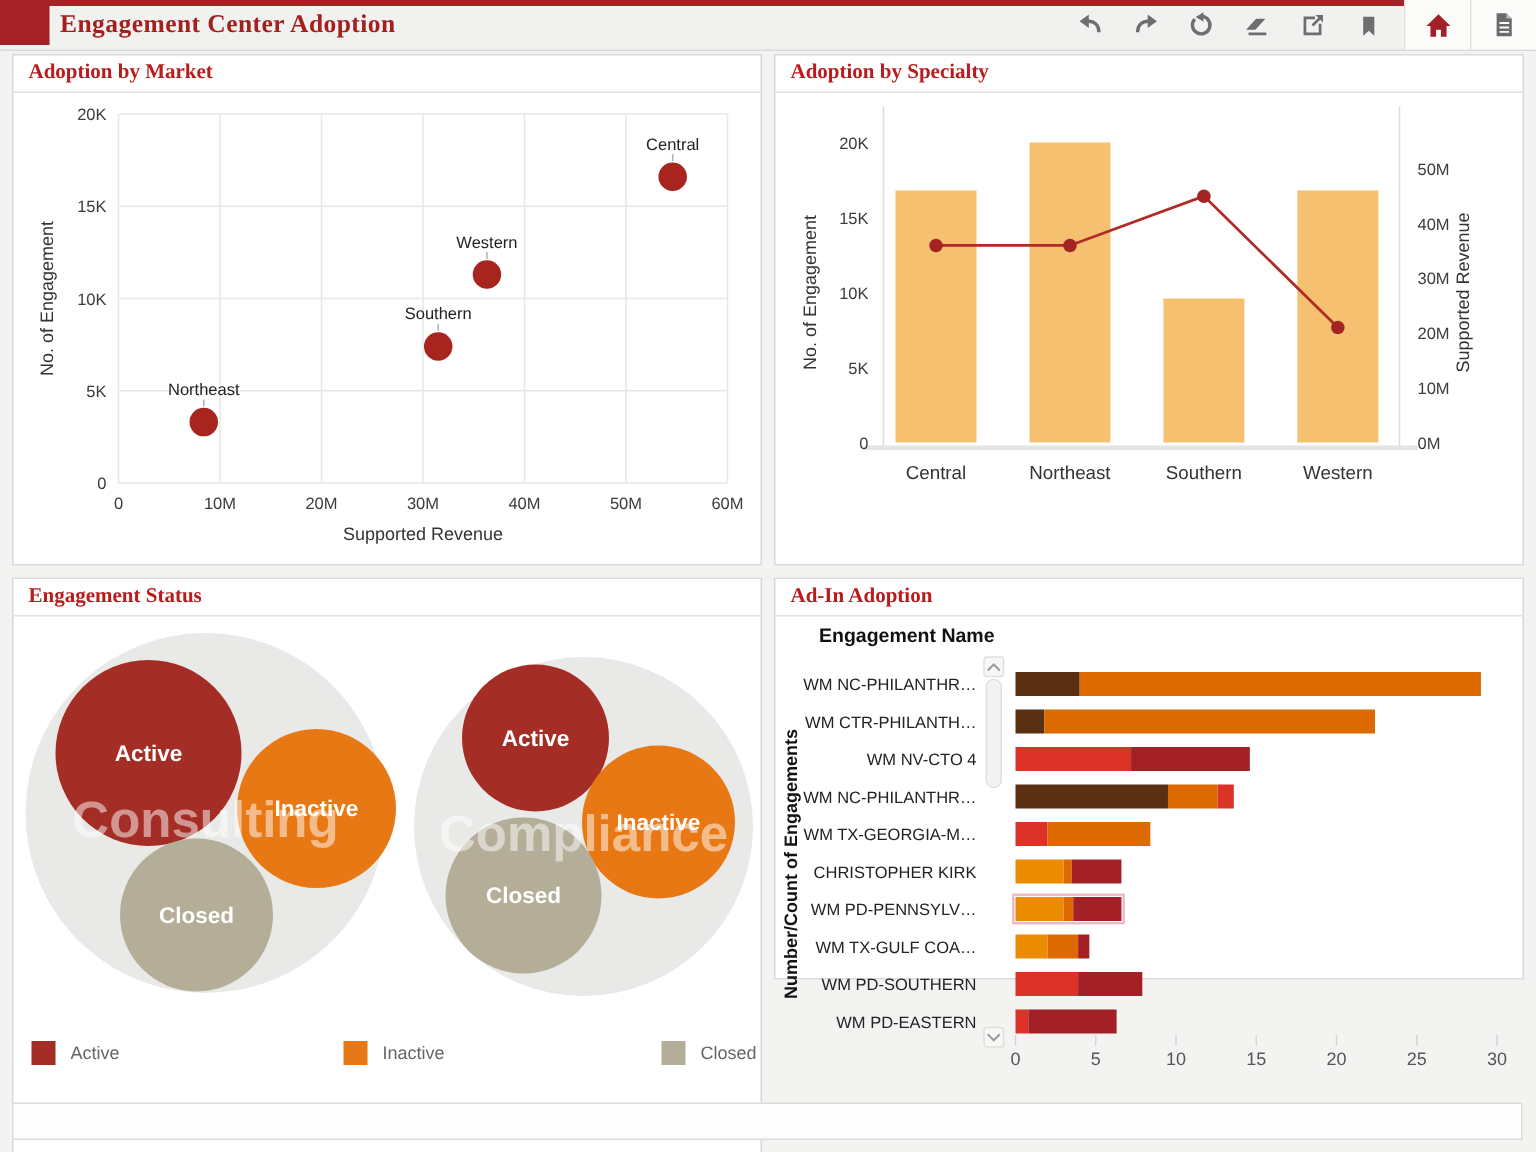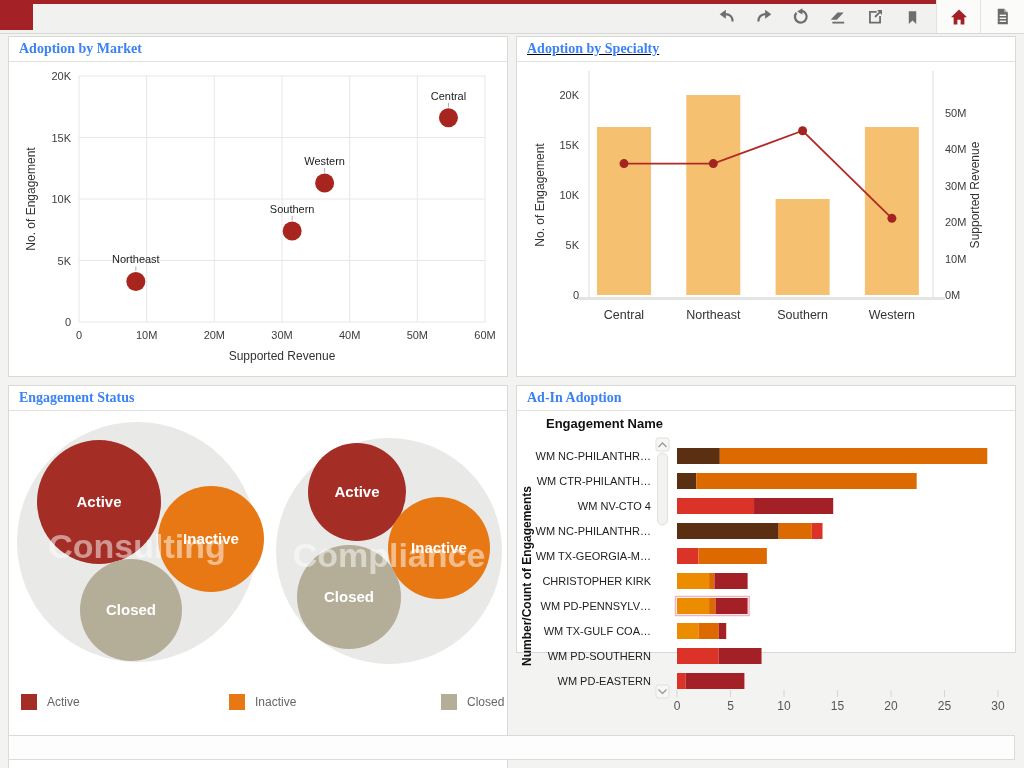--- a/index.html
+++ b/index.html
@@ -15,45 +15,46 @@
            color:#A3201E;letter-spacing:.3px;}
   .toolbar{position:absolute;right:100px;top:5px;display:flex;gap:13px;}
   .tool{width:24px;height:24px;background:none;border:none;padding:0;display:flex;
         align-items:center;justify-content:center;cursor:pointer;}
   .side-btns{position:absolute;right:0;top:0;height:33px;display:flex;}
   .side-btn{width:44px;height:33px;background:#FBFBFA;border:none;border-left:1px solid #E3E3E1;
             display:flex;align-items:center;justify-content:center;cursor:pointer;padding:0;}
   
   .panel{position:absolute;background:#fff;border:1px solid #D9D9D7;box-sizing:border-box;}
   .p1{left:8px;top:36px;width:500px;height:341px;}
-  .p2{left:516px;top:36px;width:500px;height:341px;text-decoration:underline;}
+  .p2{left:516px;top:36px;width:500px;height:341px;}
   .p3{left:8px;top:385px;width:500px;height:436px;}
   .p4{left:516px;top:385px;width:500px;height:268px;}
   .panel-title{font-family:"Liberation Serif","DejaVu Serif",serif;font-weight:bold;font-size:14px;
-               color:#3b82f6;padding:4px 10px 3px 10px;border-bottom:1px solid #E2E2E0;height:17px;}
+               color:#b91c1c;padding:4px 10px 3px 10px;border-bottom:1px solid #E2E2E0;height:17px;}
   .panel-body{position:absolute;left:0;top:25px;right:0;bottom:0;}
   .chart{position:absolute;left:0;top:0;right:0;bottom:0;}
   .chart svg{display:block;}
   .chart text{font-family:"Liberation Sans","DejaVu Sans",sans-serif;}
   
   .legend{position:absolute;left:0;top:283px;width:100%;height:22px;}
   .legend-item{position:absolute;display:flex;align-items:center;gap:10px;
                font-size:12px;color:#666;cursor:pointer;}
   .legend-sw{width:16px;height:16px;display:inline-block;}
   .footer-strip{position:absolute;left:8px;top:735px;width:1007px;height:25px;background:#FDFDFD;
                 border:1px solid #DBDBD9;box-sizing:border-box;}
 </style>
 </head>
 <body>
 
 <div class="page">
 
   <header>
     <div class="top-strip"></div>
     <div class="logo-square"></div>
+    <h1 class="title">Engagement Center Adoption</h1>
 
     <div class="toolbar">
       <button class="tool">
         <svg viewBox="0 0 16 16" width="18" height="18">
           <path d="M6.5 5.5 C10.5 5.5 13 8 13 12" fill="none" stroke="#6E6E6E" stroke-width="2"></path>
           <polygon points="7,1.5 7,9.5 1.5,5.5" fill="#6E6E6E"></polygon>
           </svg>
       </button>
       <button class="tool">
         <svg viewBox="0 0 16 16" width="18" height="18">

